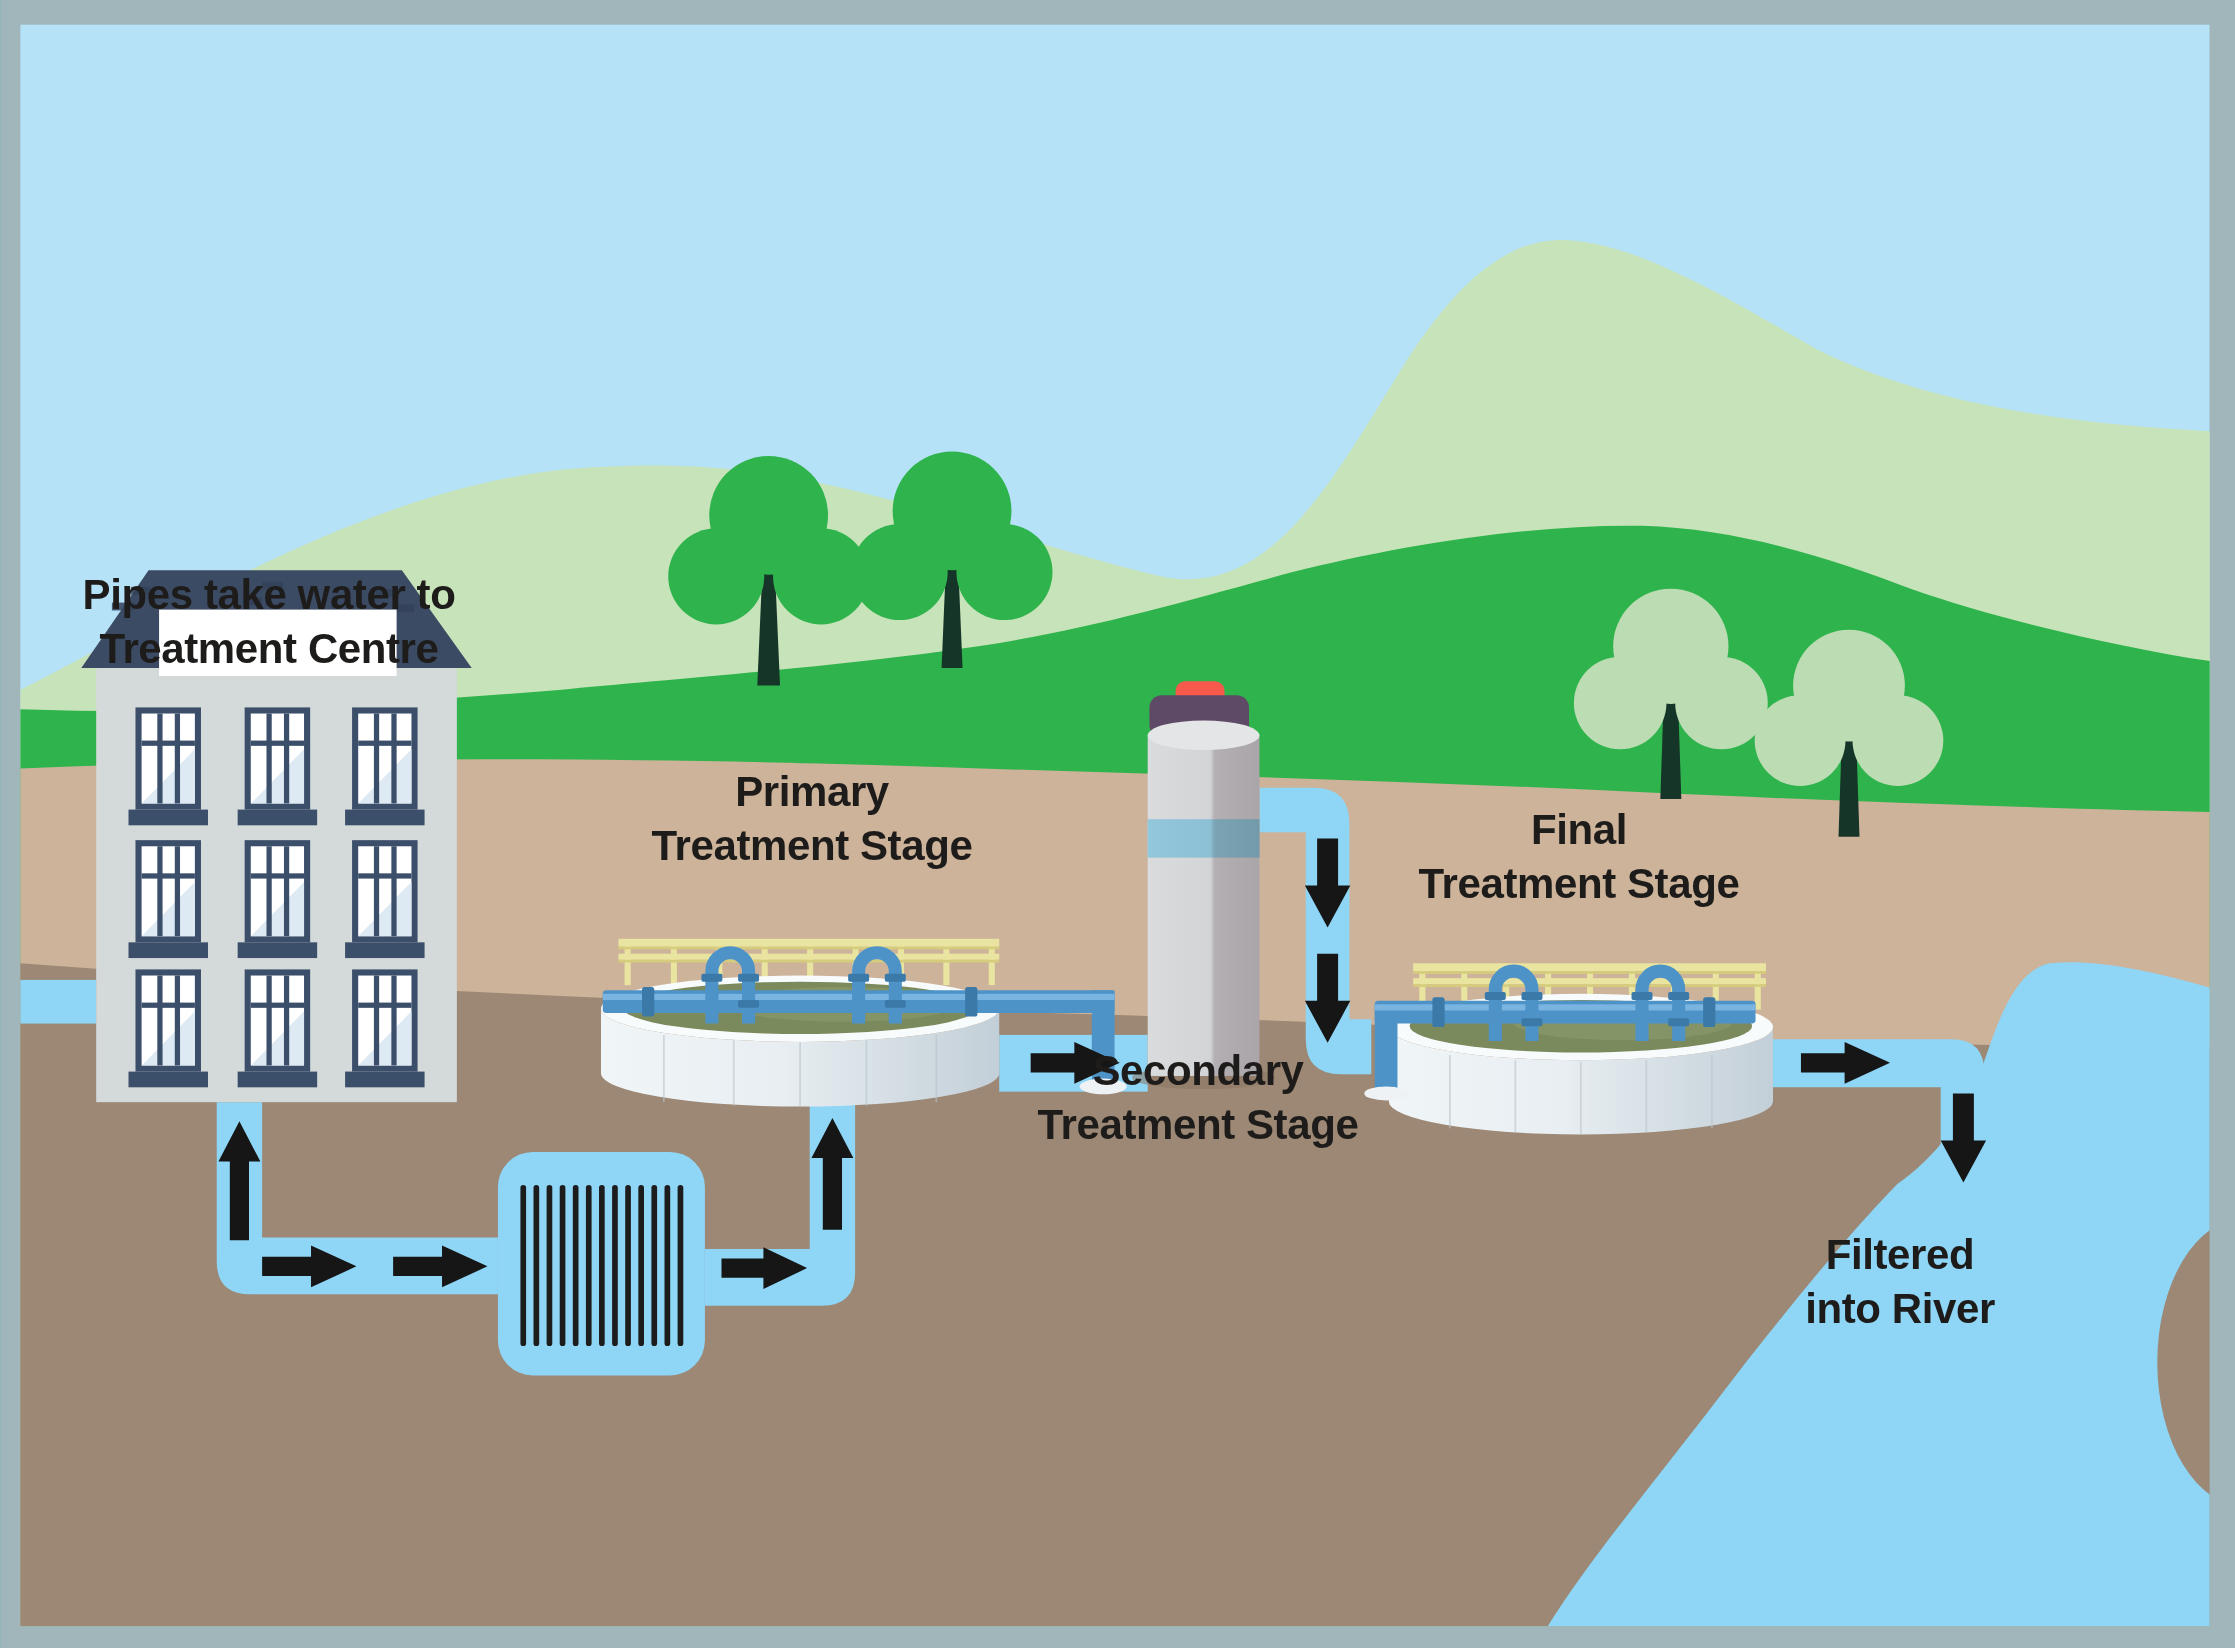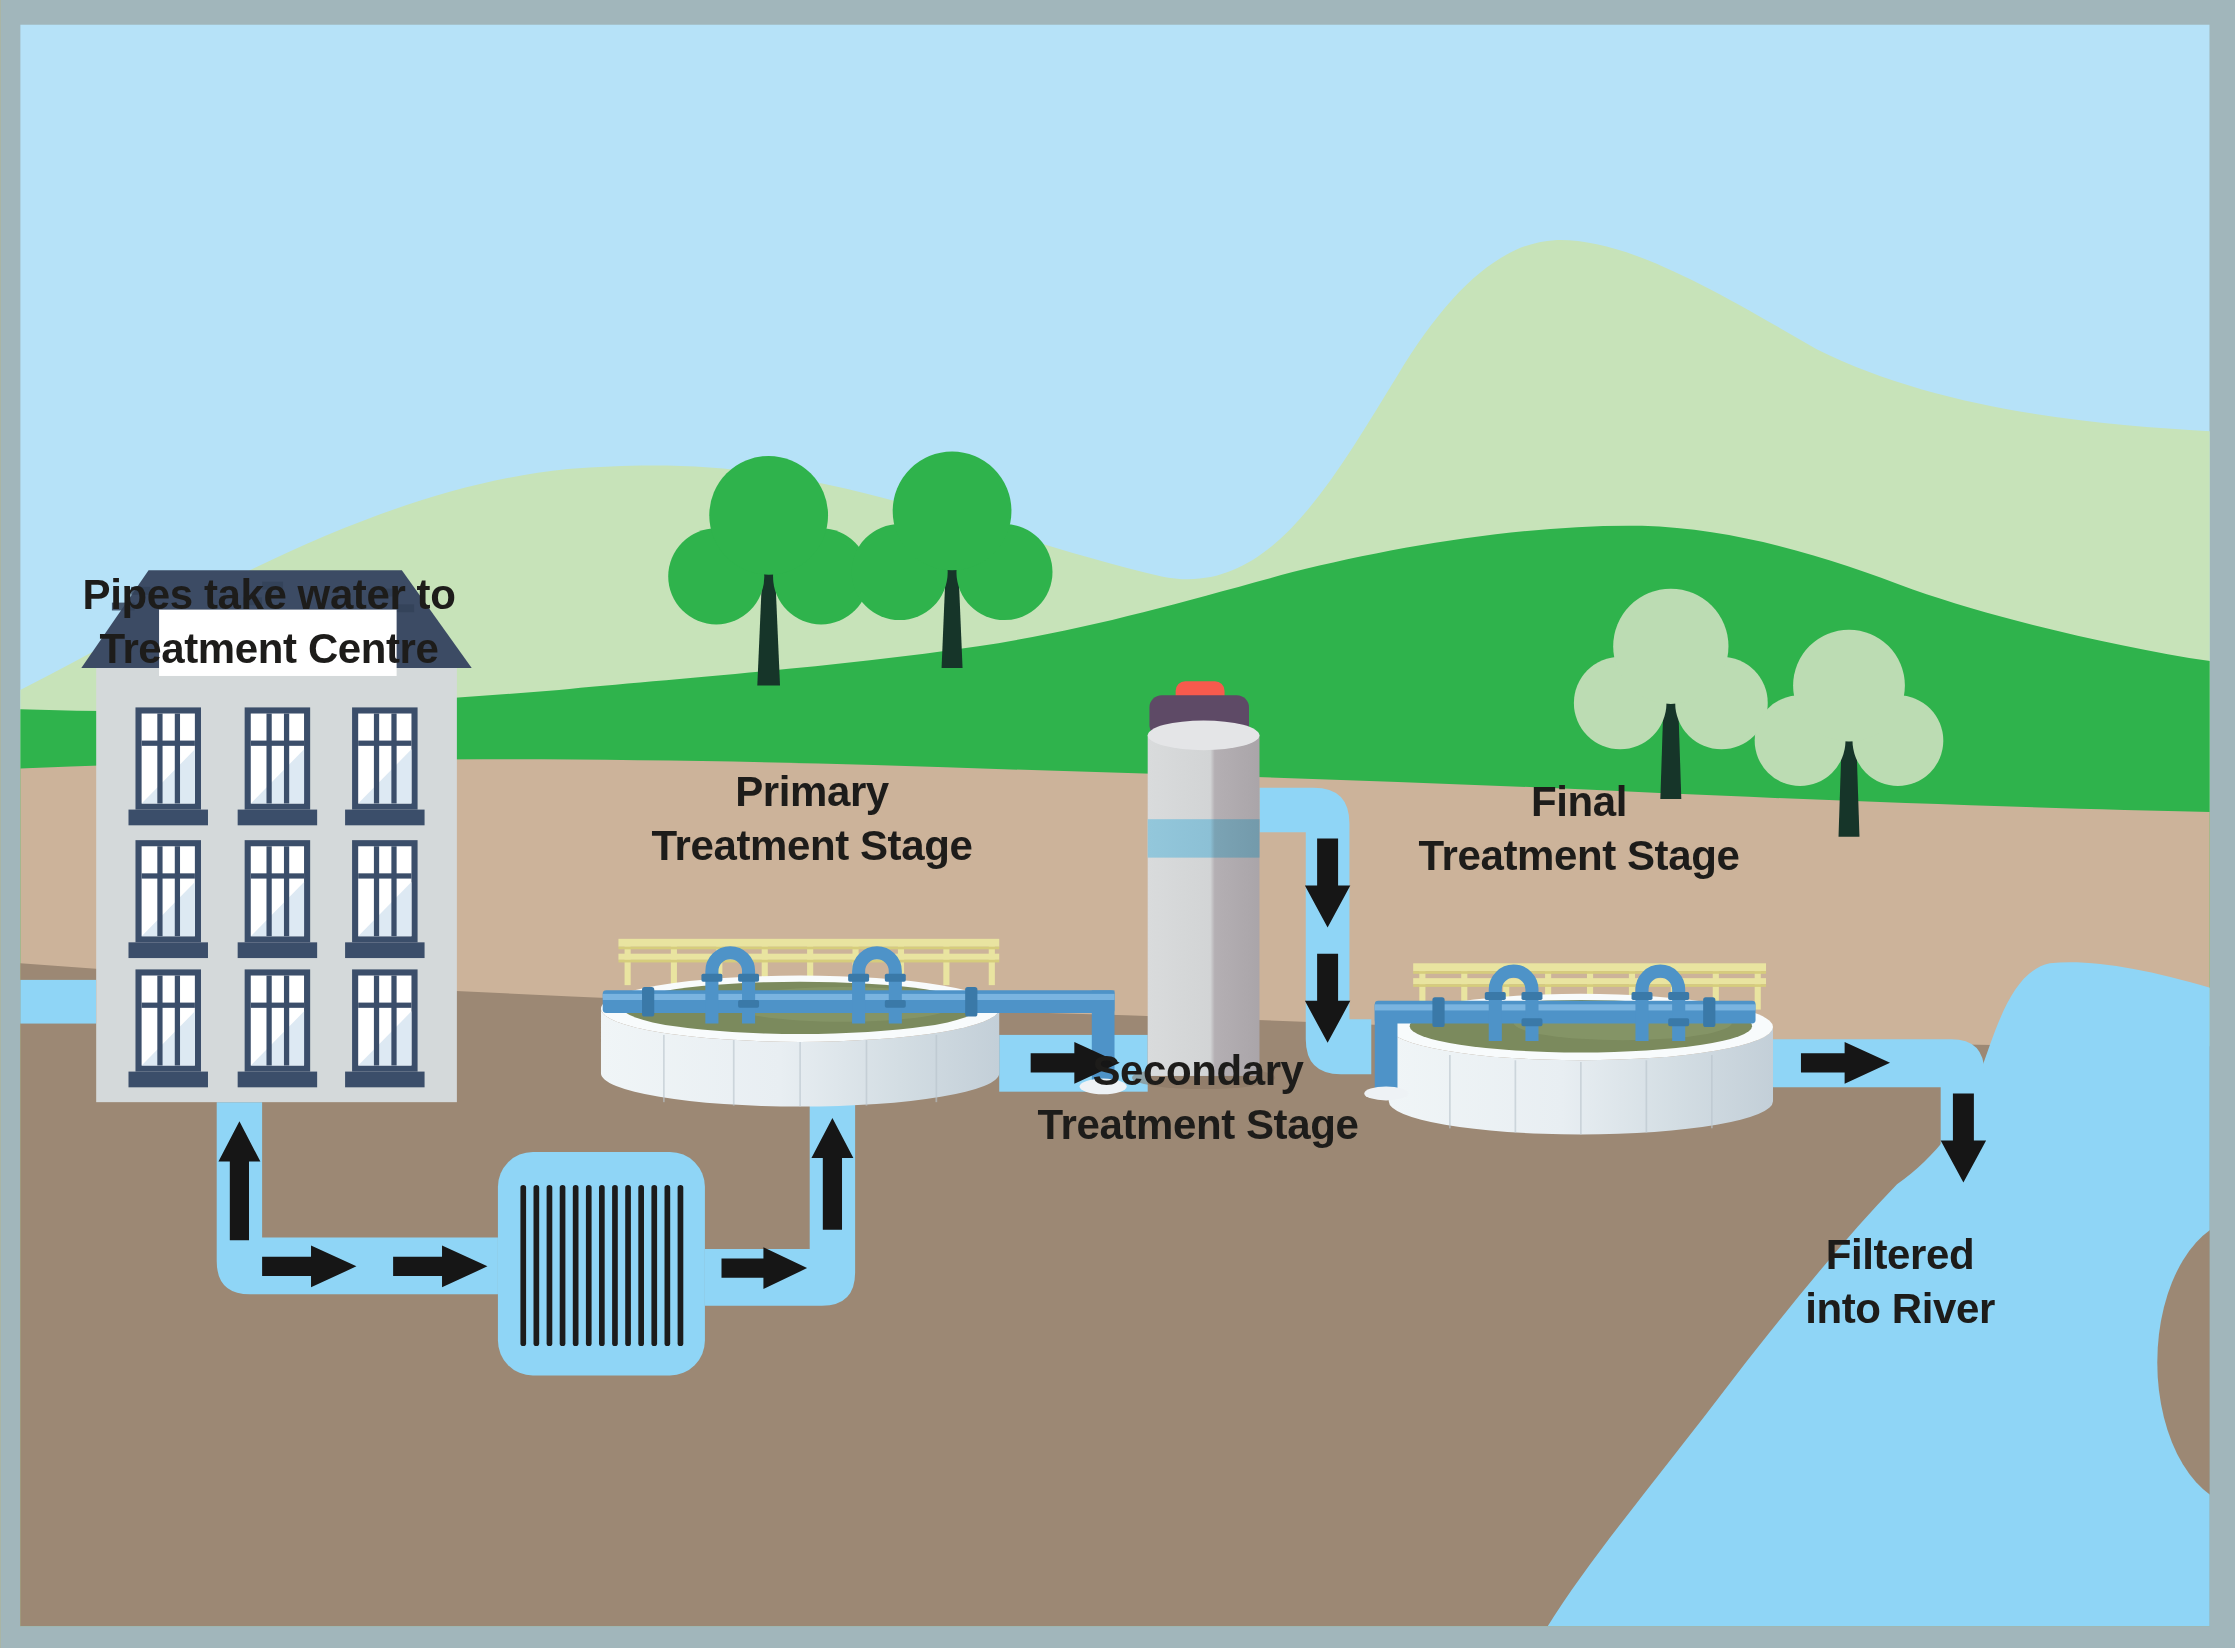--- a/index.html
+++ b/index.html
@@ -1,16 +1,16 @@
 <!DOCTYPE html>
 <html style="font-size:14px"><head>
 <meta charset="utf-8">
 <style>
   html,body{margin:0;padding:0;background:#a1b6bb;}
-  .stage{position:relative;width:2236px;height:1648px;overflow:hidden;background:#eab308;
+  .stage{position:relative;width:2236px;height:1648px;overflow:hidden;background:#14b8a6;
          font-family:"Liberation Sans",sans-serif;}
   .stage svg{position:absolute;left:0;top:0;z-index:1;}
   .lbl{position:absolute;z-index:2;transform:translateX(-50%);text-align:center;
        white-space:pre-line;font-weight:700;font-size:42px;line-height:54px;
        letter-spacing:-0.4px;color:#1d1c1a;}
 </style>
 </head>
 <body>
 
 <div class="stage">
@@ -265,19 +265,19 @@
     </g>
   </g>
 </svg>
 
 <div class="lbl" style="left:269px;top:568px;">Pipes take water to
 Treatment Centre</div>
 <div class="lbl" style="left:812px;top:765px;">Primary
 Treatment Stage</div>
 <div class="lbl" style="left:1198px;top:1044px;">Secondary
 Treatment Stage</div>
-<div class="lbl" style="left:1579px;top:775px;">Final
+<div class="lbl" style="left:1579px;top:803px;">Final
 Treatment Stage</div>
 <div class="lbl" style="left:1900px;top:1228px;">Filtered
 into River</div>
 
 </div>
 
 
 </body></html>

